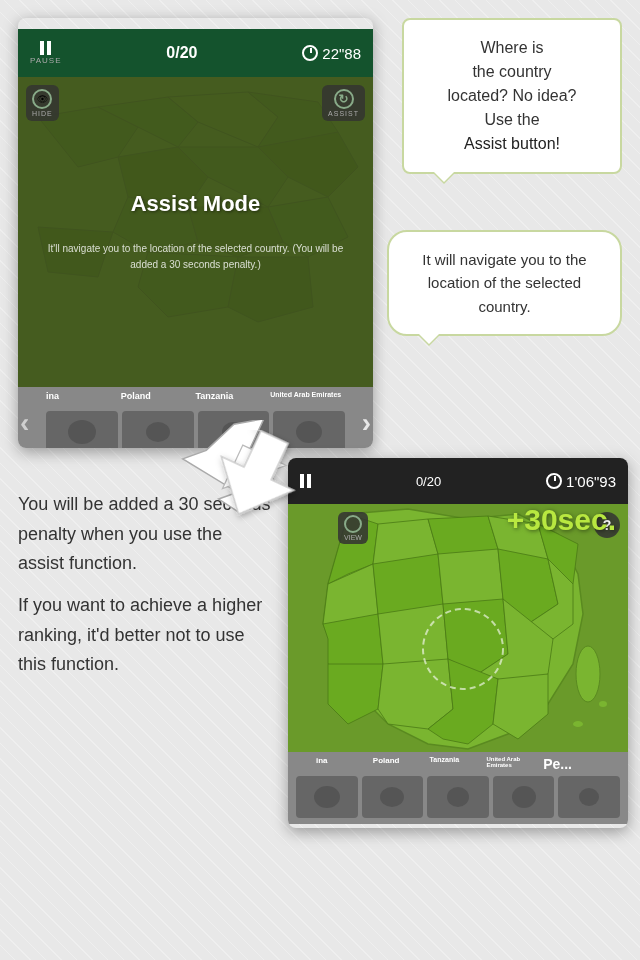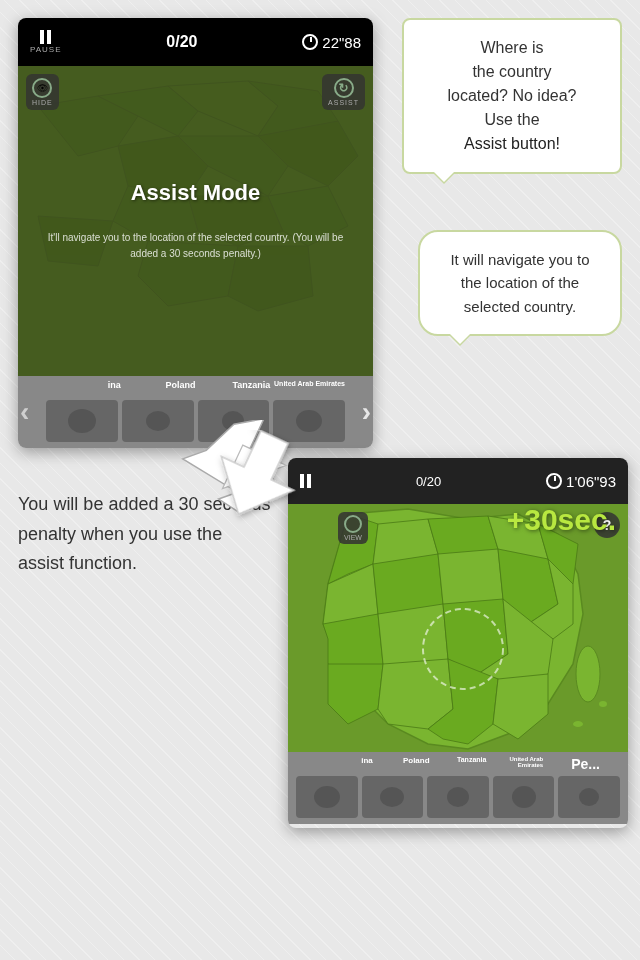--- a/index.html
+++ b/index.html
@@ -32,28 +32,29 @@
       top: 18px;
       left: 18px;
       width: 355px;
       height: 430px;
       border-radius: 8px;
       overflow: hidden;
       box-shadow: 0 4px 15px rgba(0,0,0,0.35);
     }
 
     .top-bar {
-      background: #000000;
+      background: #14532d;
       height: 48px;
       display: flex;
       align-items: center;
       justify-content: space-between;
       padding: 0 12px;
       color: white;
       font-size: 14px;
+      margin-top: 11px;
     }
 
     .pause-btn {
       display: flex;
       flex-direction: column;
       align-items: center;
       gap: 1px;
     }
     .pause-bars {
       display: flex;
@@ -240,21 +241,21 @@
     .country-labels {
       display: flex;
       gap: 0;
       position: absolute;
       top: 4px;
       left: 28px;
       right: 28px;
     }
     .country-label {
       flex: 1;
-      text-align: right;
+      text-align: left;
       font-size: 9px;
       color: white;
       font-weight: bold;
     }
 
     .flags-row {
       display: flex;
       gap: 4px;
       position: absolute;
       bottom: 6px;
@@ -311,21 +312,21 @@
     .bubble1-bold {
       font-weight: normal;
       color: #222;
     }
 
     
     .speech-bubble-2 {
       position: absolute;
       top: 230px;
       right: 18px;
-      width: 204px;
+      width: 235px;
       background: white;
       border-radius: 20px;
       border: 2px solid #c8d8a0;
       padding: 16px 18px;
       text-align: center;
     }
     .speech-bubble-2::after {
       content: '';
       position: absolute;
       bottom: -20px;
@@ -682,13 +683,14 @@
           </svg>
         </div>
     </div>
   </div>
 </div>
 
 <div style="position:absolute; top:503px; right:24px; color:#b8e840; font-size:30px; font-weight:bold; z-index:25; text-shadow: 1px 1px 4px rgba(0,0,0,0.5);">+30sec.</div>
 
 <div class="left-text">
   <p class="left-text-para">You will be added a 30 seconds penalty when you use the assist function.</p>
+  <p class="left-text-para"> If you want to achieve a higher ranking, it'd better not to use this function.</p>
 </div>
 
 </body></html>

